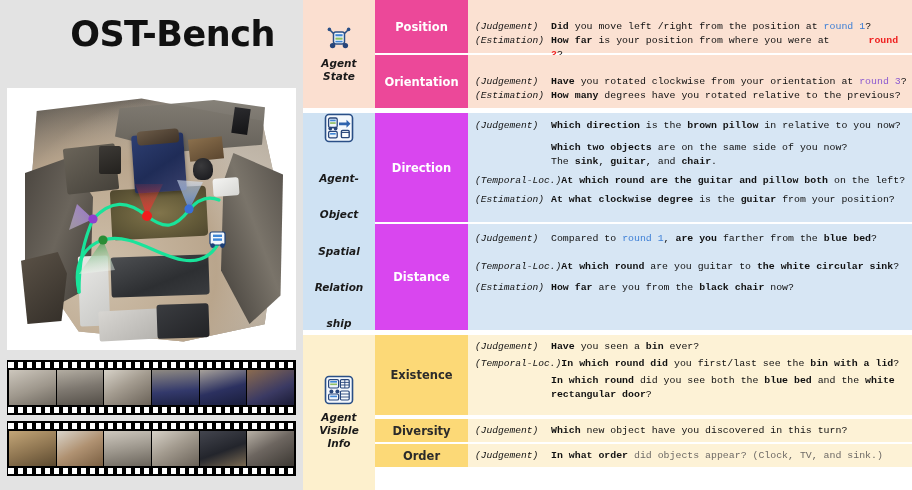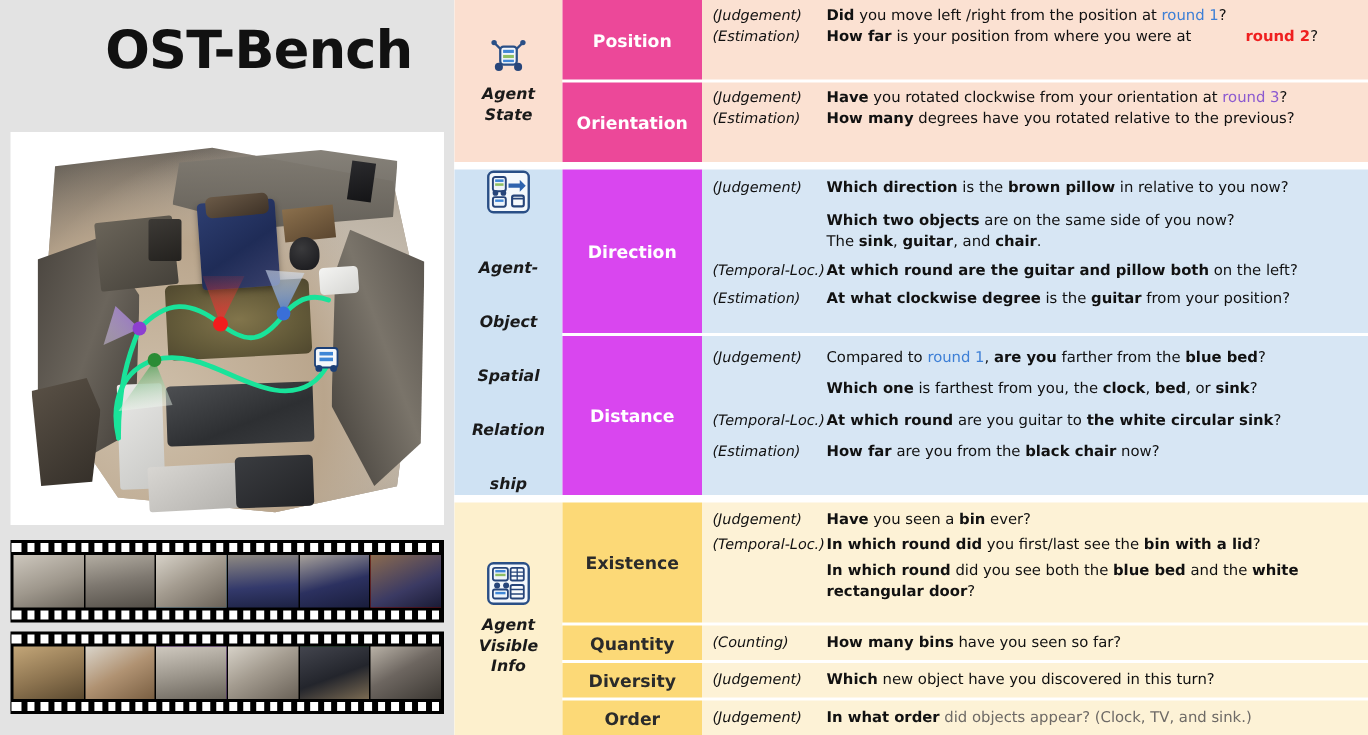--- a/index.html
+++ b/index.html
@@ -174,21 +174,21 @@
     font-style: italic; font-weight: 700; font-size: 10.5px; line-height: 1.24;
     color: #1a1a1a;
   }
   .gicon .glyph { margin-bottom: 3px; }
   .grows { flex: 1 1 auto; }
   .trow { display: flex; }
   .tlabel {
     flex: 0 0 93px; display: flex; align-items: center; justify-content: center;
     text-align: center; font-weight: 700; font-size: 11.5px;
   }
-  .tbody { flex: 1 1 auto; padding: 4px 4px 4px 7px; }
+  .tbody { flex: 1 1 auto; padding: 20px 4px 4px 7px; font-family: Liberation Mono, monospace; }
   .q { display: flex; font-size: 9.9px; line-height: 1.42; color: #111; }
   .qtype {
     flex: 0 0 76px; font-style: italic; font-size: 9.6px; white-space: nowrap;
   }
   .qtext { flex: 1 1 auto; }
   .b { font-weight: 700; }
   .spacer-v { height: 8px; }
 
   
   .g-state .gicon { background: #fbdfd0; }
@@ -426,21 +426,20 @@
         <div class="trow" style="height:106px;">
           <div class="tlabel">Distance</div>
           <div class="tbody" style="padding-top:8px;">
             <div class="q">
               <span class="qtype">(Judgement)</span>
               <span class="qtext"><span>Compared to </span><span class="accent-blue">round 1</span><span>, </span><span class="b">are you</span><span> farther from the </span><span class="b">blue bed</span><span>?</span></span>
             </div>
             <div style="height:7px"></div>
             <div class="q">
               <span class="qtype"></span>
-              <span class="qtext"><span class="b">Which one</span><span> is farthest from you, the </span><span class="b">clock</span><span>, </span><span class="b">bed</span><span>, or </span><span class="b">sink</span><span>?</span></span>
             </div>
             <div style="height:7px"></div>
             <div class="q">
               <span class="qtype">(Temporal-Loc.)</span>
               <span class="qtext"><span class="b">At which round</span><span> are you guitar to </span><span class="b">the white circular sink</span><span>?</span></span>
             </div>
             <div style="height:7px"></div>
             <div class="q">
               <span class="qtype">(Estimation)</span>
               <span class="qtext"><span class="b">How far</span><span> are you from the </span><span class="b">black chair</span><span> now?</span></span>
@@ -488,29 +487,20 @@
               <span class="qtext"><span class="b">In which round did</span><span> you first/last see the </span><span class="b">bin with a lid</span><span>?</span></span>
             </div>
             <div style="height:3px"></div>
             <div class="q">
               <span class="qtype"></span>
               <span class="qtext"><span class="b">In which round</span><span> did you see both the </span><span class="b">blue bed</span><span> and the </span><span class="b">white</span><br><span class="b">rectangular door</span><span>?</span></span>
             </div>
           </div>
         </div>
         <div class="lgap"></div>
-        <div class="trow" style="height:23px;">
-          <div class="tlabel">Quantity</div>
-          <div class="tbody" style="padding-top:5px;">
-            <div class="q">
-              <span class="qtype">(Counting)</span>
-              <span class="qtext"><span class="b">How many bins</span><span> have you seen so far?</span></span>
-            </div>
-          </div>
-        </div>
         <div class="lgap"></div>
         <div class="trow" style="height:23px;">
           <div class="tlabel">Diversity</div>
           <div class="tbody" style="padding-top:5px;">
             <div class="q">
               <span class="qtype">(Judgement)</span>
               <span class="qtext"><span class="b">Which</span><span> new object have you discovered in this turn?</span></span>
             </div>
           </div>
         </div>

